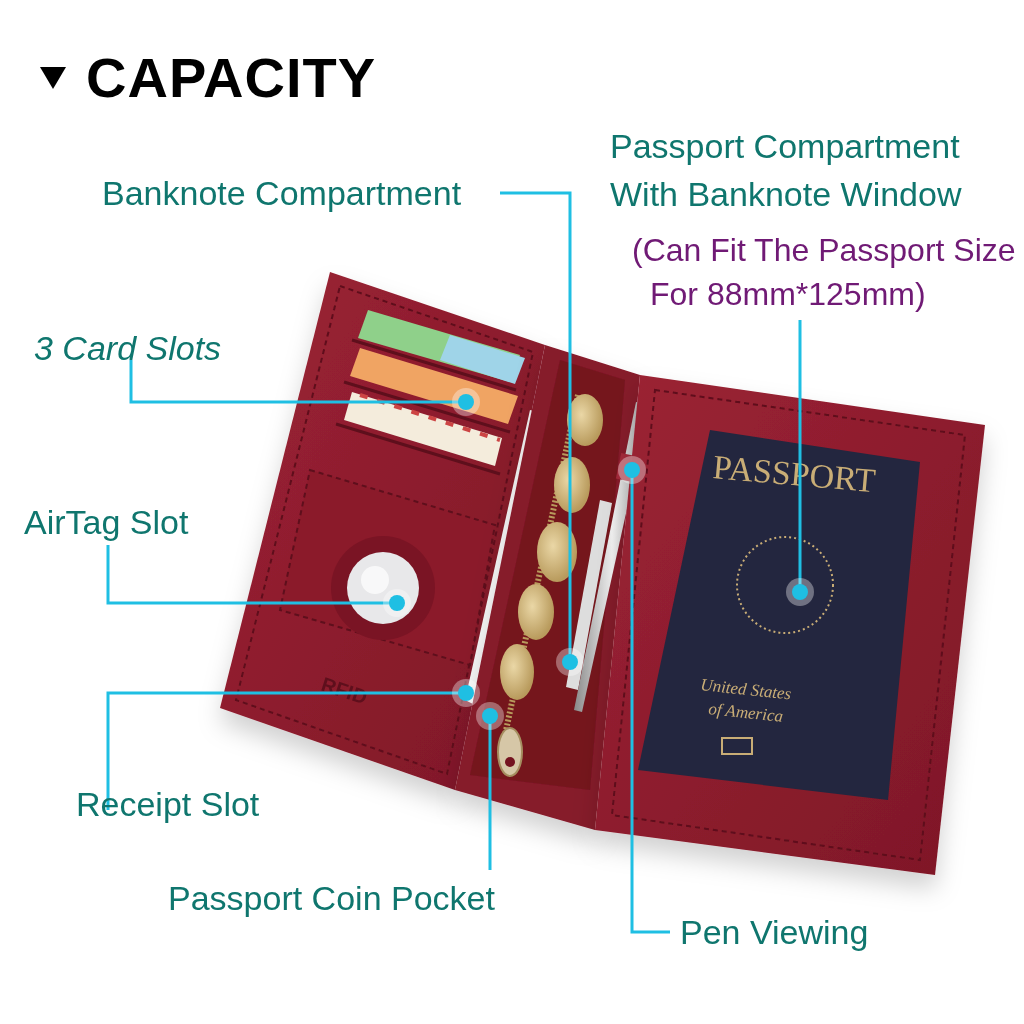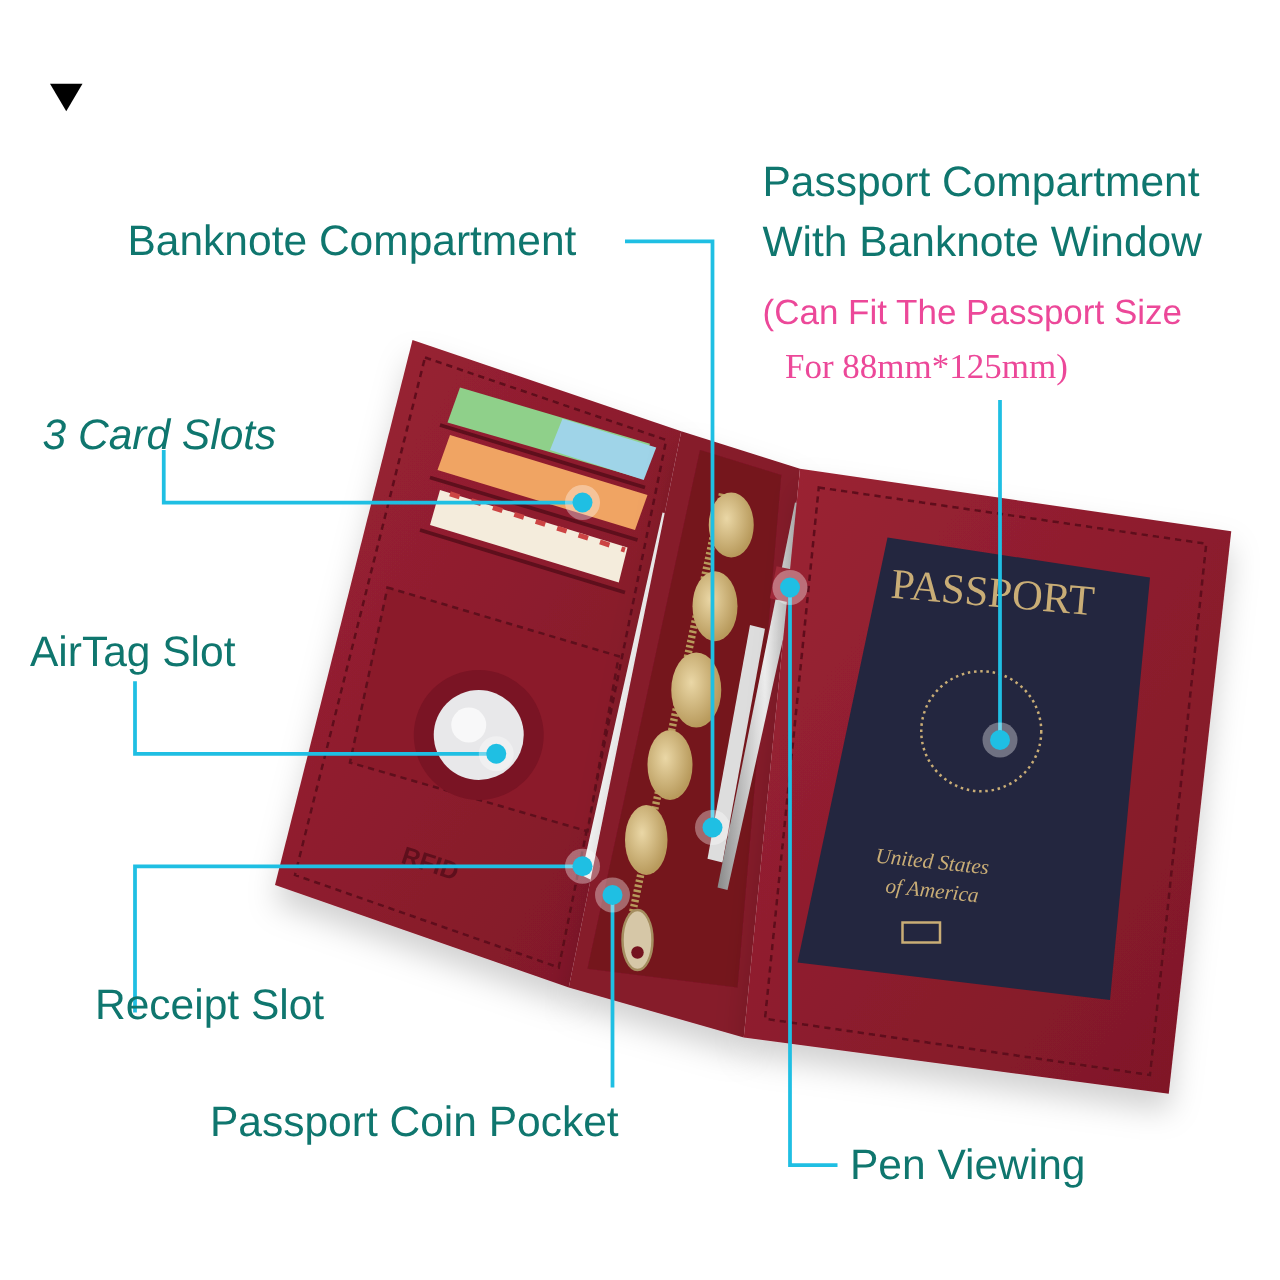--- a/index.html
+++ b/index.html
@@ -1,28 +1,28 @@
 <!DOCTYPE html>
 <html><head>
 <meta charset="utf-8">
 <style>
   html,body{margin:0;padding:0;background:#fff;}
   body{width:1024px;height:1024px;position:relative;overflow:hidden;font-family:"Liberation Sans",sans-serif;color:#111;}
   .abs{position:absolute;}
   .title{left:40px;top:46px;font-size:56px;font-weight:bold;letter-spacing:1px;color:#000;line-height:64px;}
   .title .tri{display:inline-block;width:0;height:0;border-left:13px solid transparent;border-right:13px solid transparent;border-top:22px solid #000;vertical-align:middle;margin-right:20px;margin-top:-8px;}
   .label{font-size:34px;line-height:40px;color:#0f766e;white-space:nowrap;}
-  .label-sm{font-size:28px;line-height:36px;color:#ec4899;white-space:nowrap;}
+  .label-sm{font-size:32px;line-height:36px;color:#701a75;white-space:nowrap;margin-left:22px;}
   svg{position:absolute;left:0;top:0;}
 </style>
 </head>
 <body>
 
 <div class="abs title">
-  <span class="tri"></span>
+  <span class="tri"></span><span>CAPACITY</span>
 </div>
 
 <svg width="1024" height="1024" viewBox="0 0 1024 1024">
   <defs>
     <linearGradient id="lg" x1="0" y1="0" x2="1" y2="1">
       <stop offset="0" stop-color="#9c2334"></stop>
       <stop offset="1" stop-color="#7e1727"></stop>
     </linearGradient>
     <radialGradient id="coin" cx="0.4" cy="0.4" r="0.6">
       <stop offset="0" stop-color="#ead7a6"></stop>
@@ -126,19 +126,19 @@
     <circle cx="800" cy="592" r="14" fill="#fff" opacity="0.35"></circle>
       <circle cx="800" cy="592" r="8" fill="#1fbfe3"></circle>
   </g>
 </svg>
 
 <div class="abs label" style="left:102px;top:173px;text-align:center;">Banknote Compartment</div>
 
 <div class="abs label" style="left:610px;top:126px;">Passport Compartment</div>
 <div class="abs label" style="left:610px;top:174px;">With Banknote Window</div>
 <div class="abs label-sm" style="left:610px;top:232px;">(Can Fit The Passport Size</div>
-<div class="abs label-sm" style="left:628px;top:276px;font-family:Liberation Serif, serif;">For 88mm*125mm)</div>
+<div class="abs label-sm" style="left:628px;top:276px;">For 88mm*125mm)</div>
 
 <div class="abs label" style="left:34px;top:328px;font-style:italic;">3 Card Slots</div>
 <div class="abs label" style="left:24px;top:502px;">AirTag Slot</div>
 <div class="abs label" style="left:36px;top:784px;margin-left:40px;">Receipt Slot</div>
 <div class="abs label" style="left:168px;top:878px;">Passport Coin Pocket</div>
 <div class="abs label" style="left:680px;top:912px;">Pen Viewing</div>
 
 </body></html>

